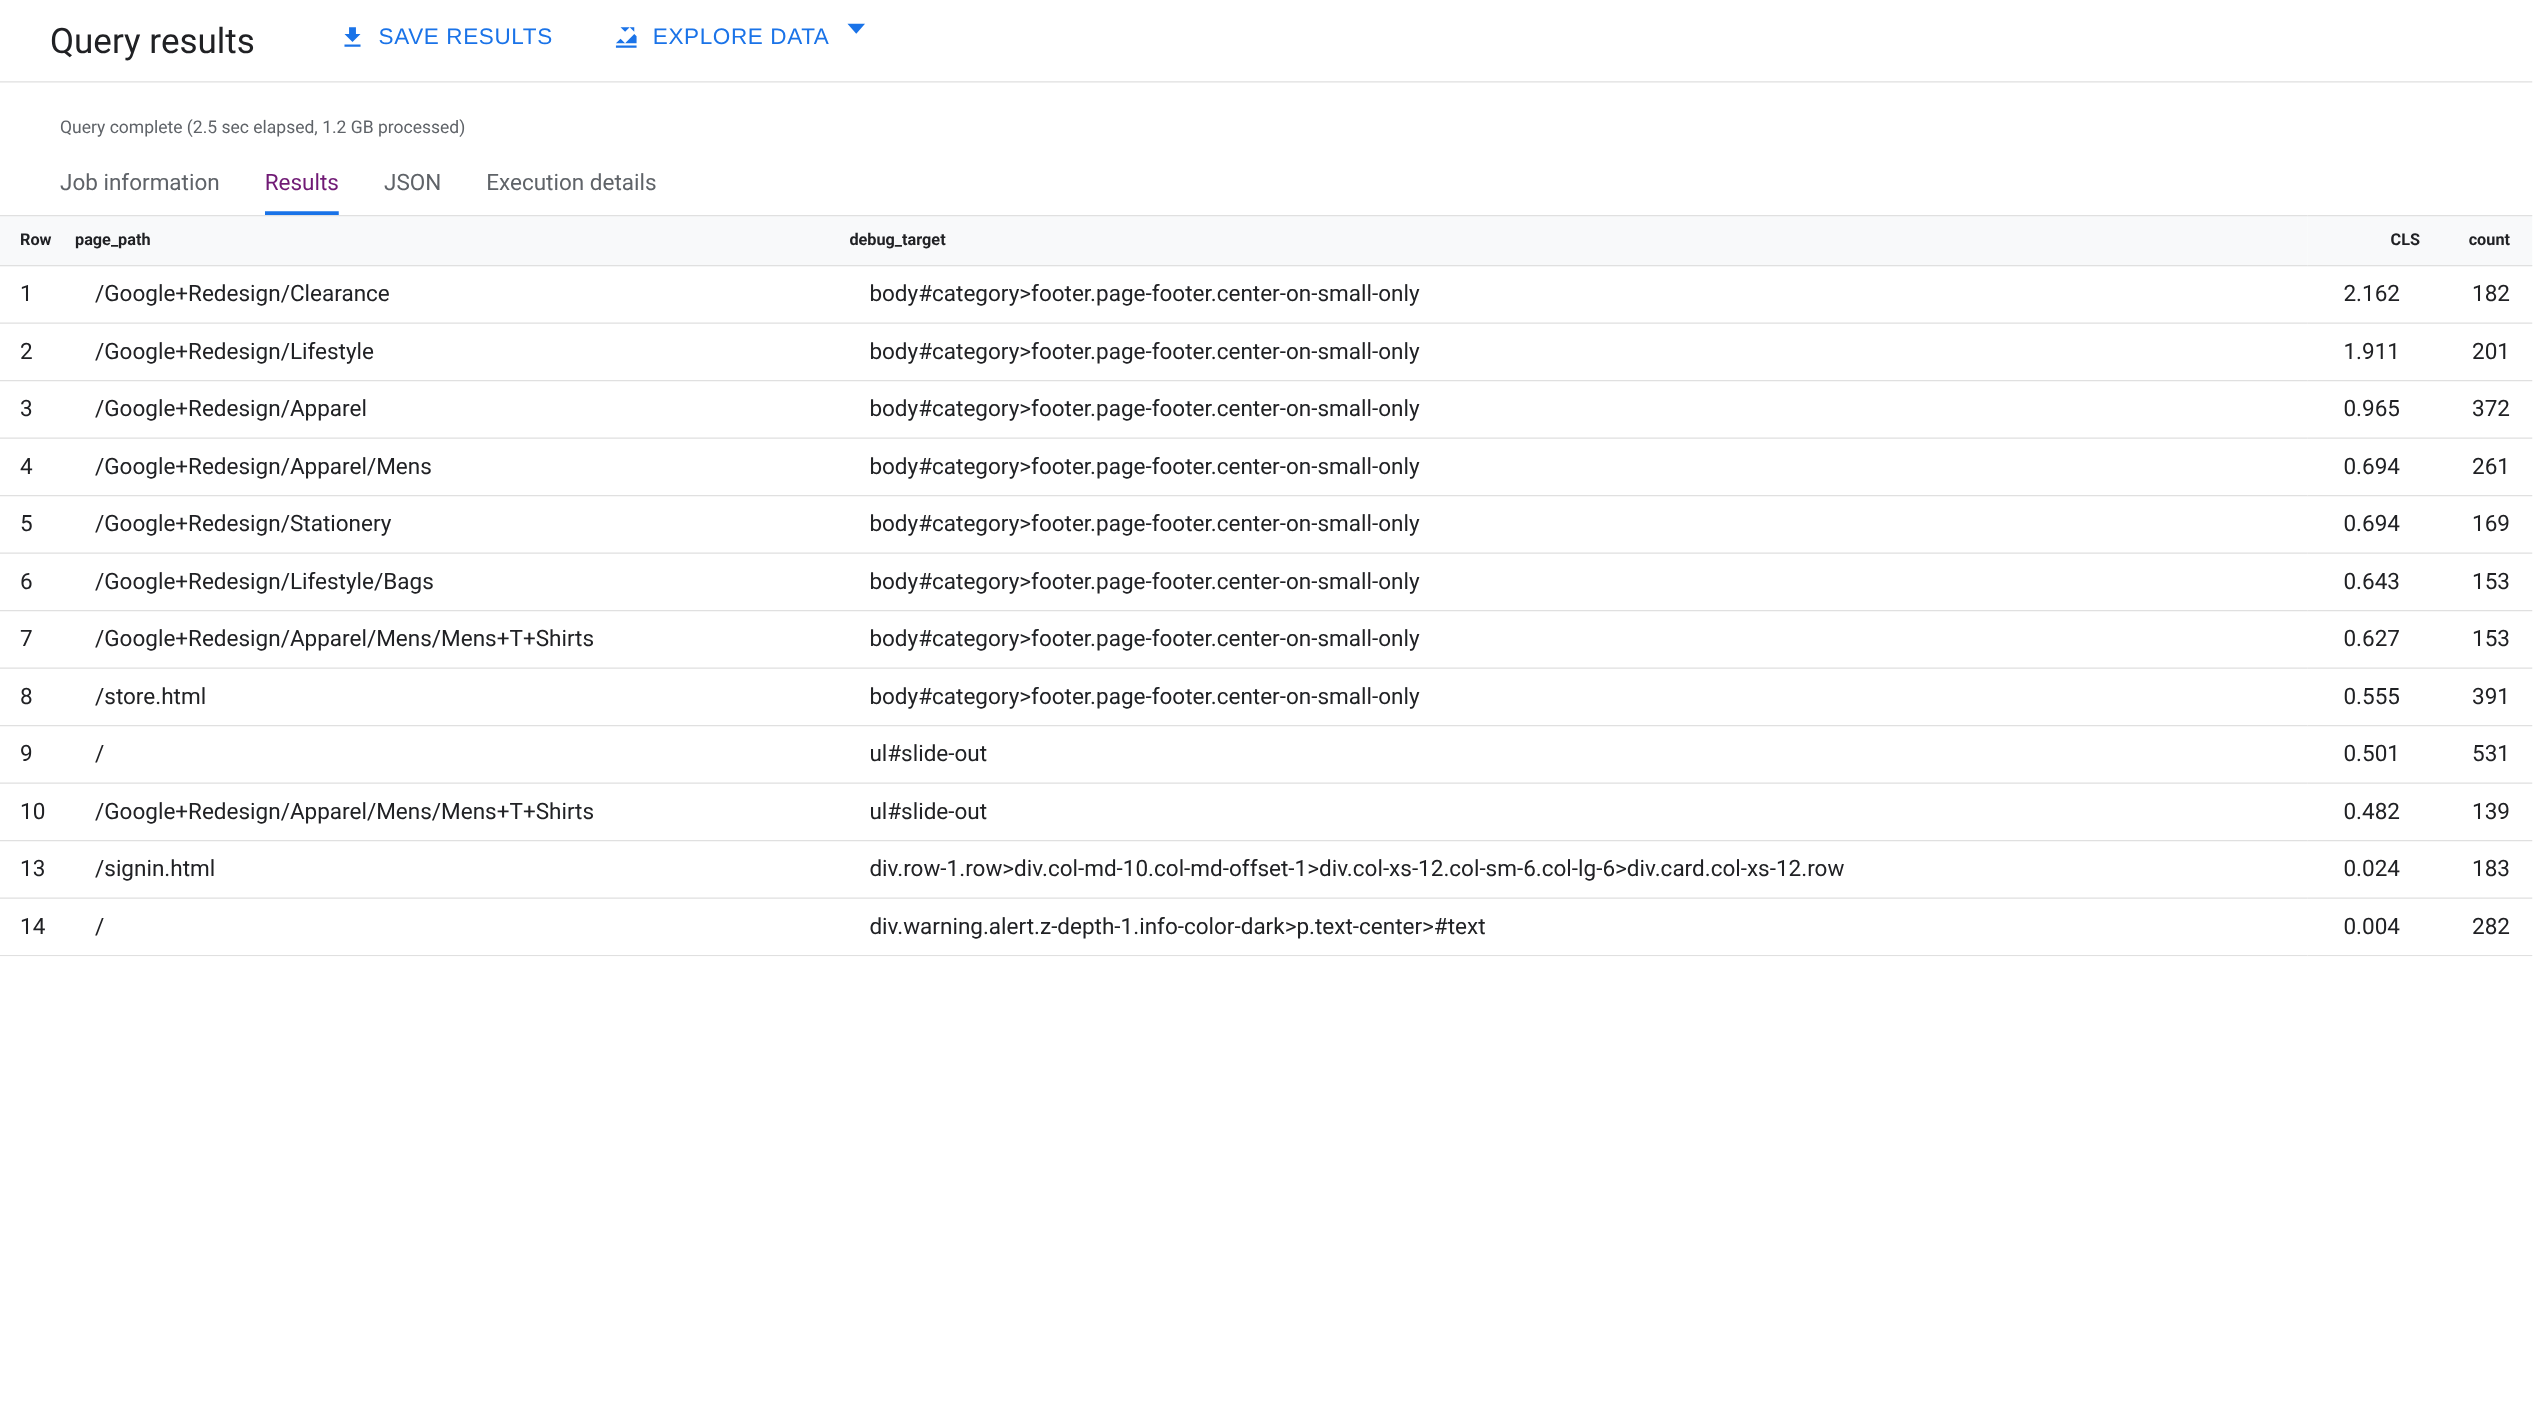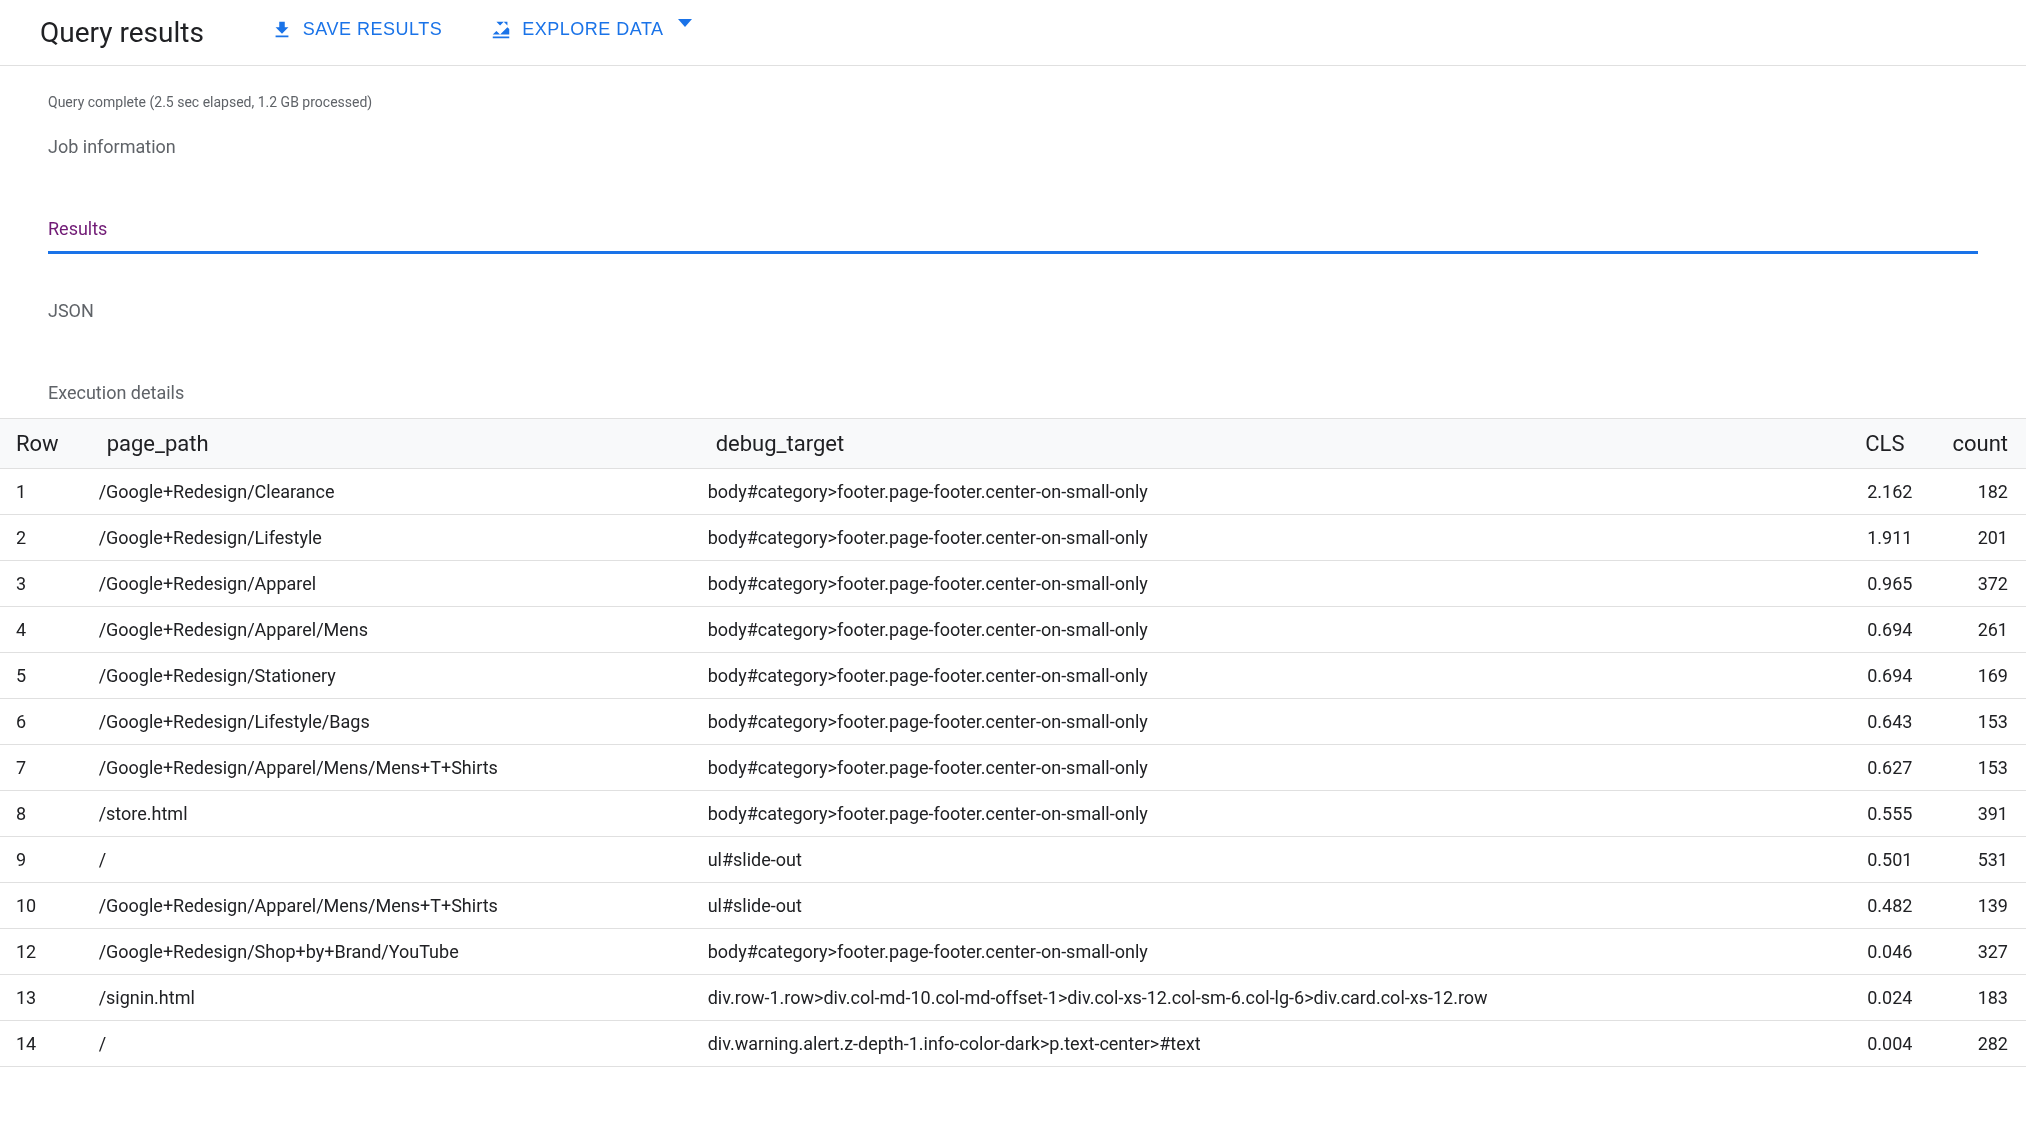--- a/index.html
+++ b/index.html
@@ -41,46 +41,45 @@
 
   .status-line {
     padding: 28px 20px 16px 48px;
     color: #5f6368;
     font-size: 14px;
   }
   .tabs {
     display: flex;
     gap: 36px;
     padding: 0 48px;
-    flex-direction: column;
   }
   .tab {
     padding: 10px 0 12px 0;
     color: #5f6368;
     font-size: 18px;
     cursor: pointer;
     border-bottom: 3px solid transparent;
   }
   .tab.active {
     color: #701a75;
     border-bottom-color: #1a73e8;
   }
   .table-wrap { width: 100%; }
   table {
     width: 100%;
     border-collapse: collapse;
   }
   thead tr { background: #f8f9fa; }
   th {
     text-align: left;
-    font-weight: 400;
-    padding: 12px 24px;
+    font-weight: 700;
+    padding: 12px 0;
     border-top: 1px solid #e0e0e0;
     border-bottom: 1px solid #e0e0e0;
-    font-size: 22px;
+    font-size: 13px;
     white-space: nowrap;
   }
   th.num, td.num { text-align: right; }
   td {
     padding: 12px 16px;
     border-bottom: 1px solid #e0e0e0;
     font-size: 18px;
     white-space: nowrap;
   }
   .col-row { width: 60px; }
@@ -198,27 +197,20 @@
           <td class="num">531</td>
         </tr>
         <tr>
           <td class="col-row">10</td>
           <td>/Google+Redesign/Apparel/Mens/Mens+T+Shirts</td>
           <td>ul#slide-out</td>
           <td class="num">0.482</td>
           <td class="num">139</td>
         </tr>
         <tr>
-          <td class="col-row">12</td>
-          <td>/Google+Redesign/Shop+by+Brand/YouTube</td>
-          <td>body#category&gt;footer.page-footer.center-on-small-only</td>
-          <td class="num">0.046</td>
-          <td class="num">327</td>
-        </tr>
-        <tr>
           <td class="col-row">13</td>
           <td>/signin.html</td>
           <td>div.row-1.row&gt;div.col-md-10.col-md-offset-1&gt;div.col-xs-12.col-sm-6.col-lg-6&gt;div.card.col-xs-12.row</td>
           <td class="num">0.024</td>
           <td class="num">183</td>
         </tr>
         <tr>
           <td class="col-row">14</td>
           <td>/</td>
           <td>div.warning.alert.z-depth-1.info-color-dark&gt;p.text-center&gt;#text</td>

